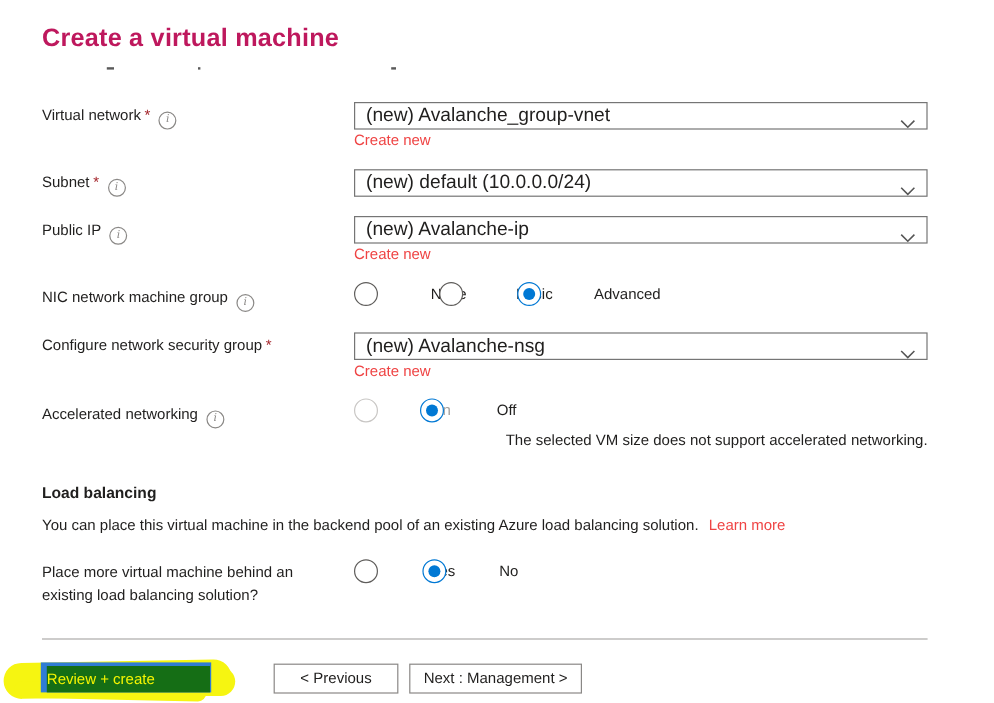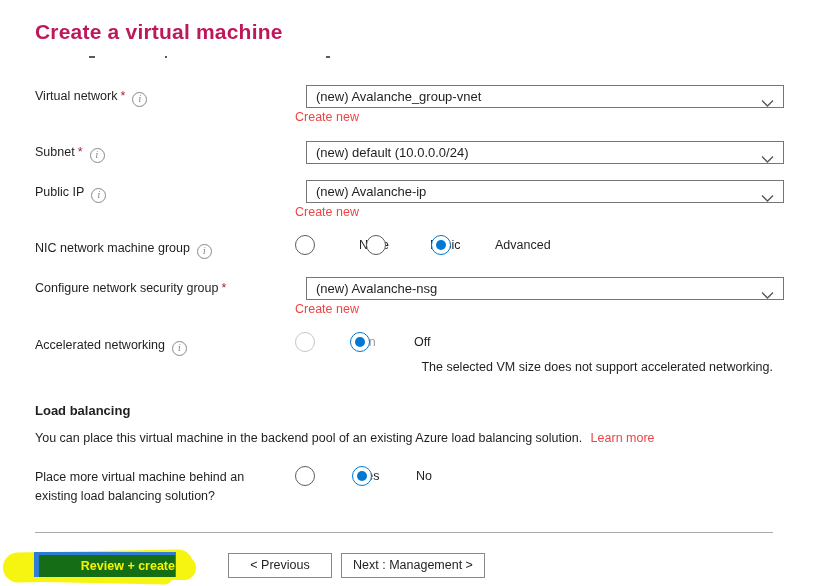--- a/index.html
+++ b/index.html
@@ -11,22 +11,22 @@
   .title{left:35px;top:20px;font-size:21px;font-weight:700;color:#be185d;letter-spacing:.2px;}
   .mark{position:absolute;height:2px;background:#5a5a5a;}
   .label{font-size:12.5px;color:#201f1e;white-space:nowrap;}
   .req{color:#a4262c;margin-left:3px;font-size:12.5px;}
   .info{
     display:inline-block;width:13px;height:13px;border:1px solid #8a8886;border-radius:50%;
     color:#8a8886;font-size:9px;line-height:12px;text-align:center;margin-left:7px;
     vertical-align:-2px;font-family:"DejaVu Serif",serif;font-style:italic;cursor:default;
   }
   .select{
-    left:306px;width:478px;height:23px;border:1px solid #757575;background:#fff;
-    box-sizing:border-box;font-size:13px;line-height:21px;padding-left:9px;cursor:pointer;
+    left:295px;width:478px;height:23px;border:1px solid #757575;background:#fff;
+    box-sizing:border-box;font-size:16px;line-height:21px;padding-left:9px;cursor:pointer;
   }
   .chev{position:absolute;right:9px;top:7px;}
   .link{color:#ef4444;font-size:12.5px;cursor:pointer;text-decoration:none;}
   .radio{display:flex;align-items:center;height:20px;cursor:pointer;gap:36px;}
   .rc{width:20px;height:20px;border:1px solid #5f5d5b;border-radius:50%;background:#fff;box-sizing:border-box;position:relative;flex:0 0 auto;}
   .rc.sel{border-color:#0078d4;}
   .rc.sel::after{content:"";position:absolute;left:4px;top:4px;width:10px;height:10px;border-radius:50%;background:#0078d4;}
   .rc.dis{border-color:#c8c6c4;}
   .rl{font-size:12.5px;margin-left:8px;}
   .rl.dis{color:#a19f9d;}
@@ -41,21 +41,21 @@
     font-family:"Liberation Sans","DejaVu Sans",sans-serif;padding:0;
   }
   
   .hl-blob{position:absolute;background:#f6f511;z-index:1;}
   .blob1{left:3px;top:551px;width:190px;height:30px;border-radius:16px;transform:rotate(-1deg);}
   .blob2{left:12px;top:569px;width:160px;height:14px;border-radius:8px;transform:rotate(1.2deg);}
   .blob3{left:150px;top:556px;width:46px;height:24px;border-radius:12px;}
   .rc-blue{left:34px;top:552px;width:142px;height:25px;background:#2f7cd4;z-index:2;}
   .rc-green{
     left:39px;top:555px;width:136px;height:22px;background:#156e15;z-index:3;
-    color:#f5f500;font-size:12.5px;font-weight:700;text-align:right;line-height:22px;cursor:pointer;
+    color:#f5f500;font-size:12.5px;font-weight:400;text-align:left;line-height:22px;cursor:pointer;
   }
 </style>
 </head>
 <body>
 
 <div class="canvas">
 
   <div class="abs title">Create a virtual machine</div>
 
   <div>

